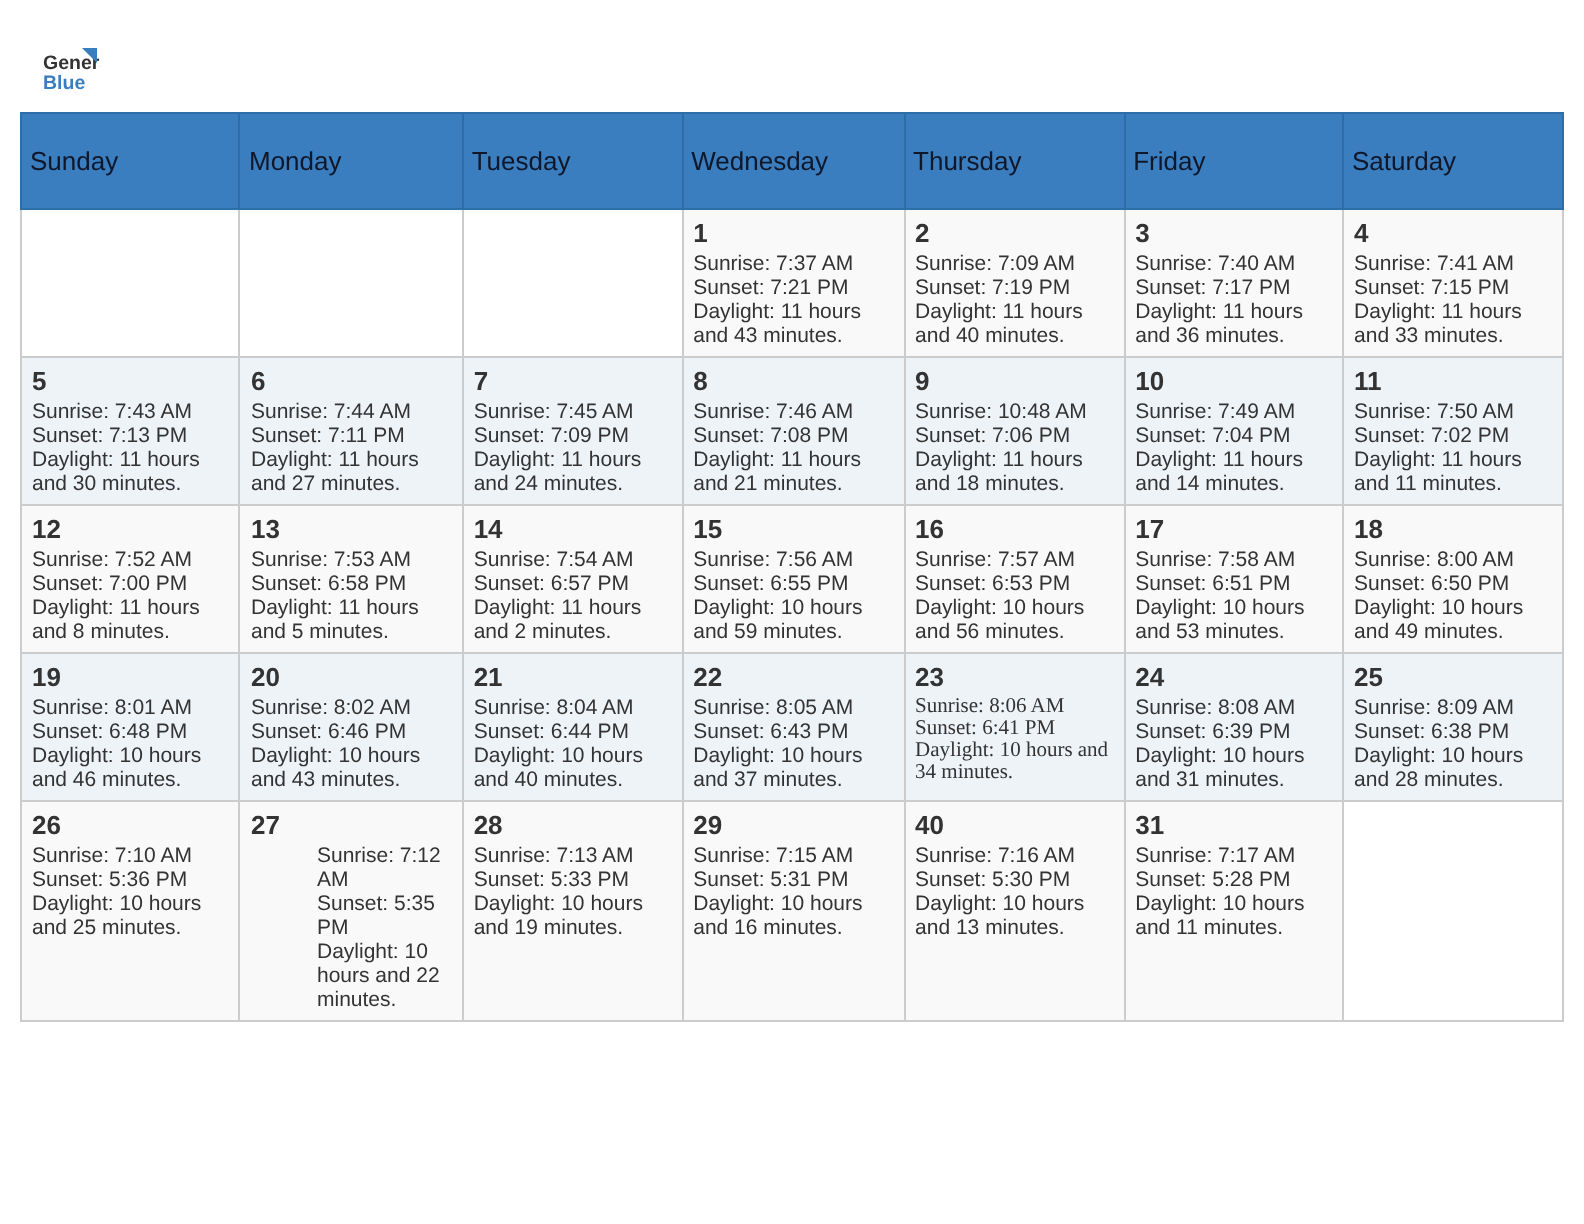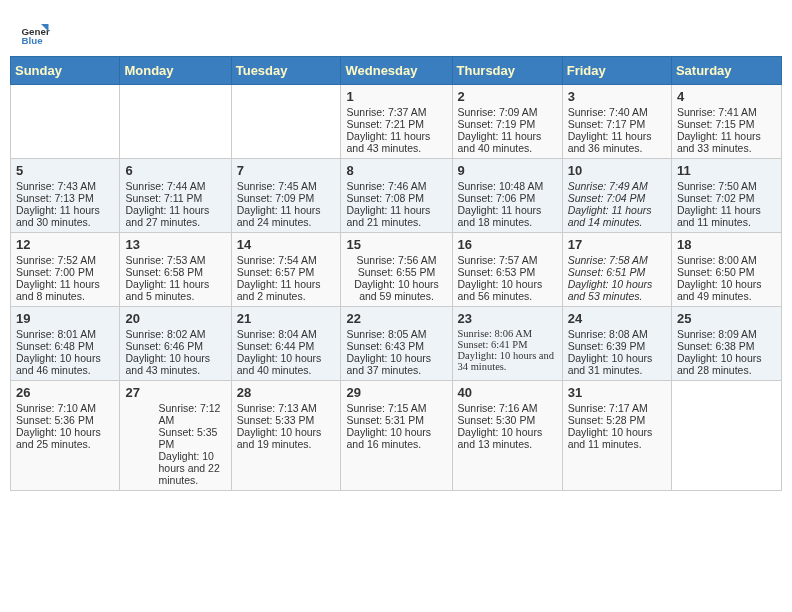--- a/index.html
+++ b/index.html
@@ -38,24 +38,24 @@
       font-size: 14px;
       color: #555;
     }
     .calendar {
       width: 100%;
       border-collapse: collapse;
       border: 1px solid #ccc;
     }
     .calendar th {
       background-color: #3a7ebf;
-      color: #fef9c3;
+      color: #0f172a;
       font-size: 13px;
-      font-weight: bold;
-      padding: 6px 4px;
+      font-weight: normal;
+      padding: 16px 4px;
       text-align: left;
       border: 1px solid #2d6da8;
     }
     .calendar td {
       vertical-align: top;
       border: 1px solid #ccc;
       padding: 4px 5px;
       width: 113px;
       min-height: 80px;
       font-size: 10.5px;
@@ -163,21 +163,21 @@
 Daylight: 11 hours and 21 minutes.</div>
         </td>
         <td>
           <span class="day-num">9</span>
           <div style="white-space: pre-line;">Sunrise: 10:48 AM
 Sunset: 7:06 PM
 Daylight: 11 hours and 18 minutes.</div>
         </td>
         <td>
           <span class="day-num">10</span>
-          <div style="white-space: pre-line; font-style: italic;">Sunrise: 7:49 AM
+          <div style="white-space: pre-line;">Sunrise: 7:49 AM
 Sunset: 7:04 PM
 Daylight: 11 hours and 14 minutes.</div>
         </td>
         <td>
           <span class="day-num">11</span>
           <div style="white-space: pre-line;">Sunrise: 7:50 AM
 Sunset: 7:02 PM
 Daylight: 11 hours and 11 minutes.</div>
         </td>
       </tr>
@@ -195,33 +195,33 @@
 Daylight: 11 hours and 5 minutes.</div>
         </td>
         <td>
           <span class="day-num">14</span>
           <div style="white-space: pre-line;">Sunrise: 7:54 AM
 Sunset: 6:57 PM
 Daylight: 11 hours and 2 minutes.</div>
         </td>
         <td>
           <span class="day-num">15</span>
-          <div style="white-space: pre-line; text-align: center;">Sunrise: 7:56 AM
+          <div style="white-space: pre-line;">Sunrise: 7:56 AM
 Sunset: 6:55 PM
 Daylight: 10 hours and 59 minutes.</div>
         </td>
         <td>
           <span class="day-num">16</span>
           <div style="white-space: pre-line;">Sunrise: 7:57 AM
 Sunset: 6:53 PM
 Daylight: 10 hours and 56 minutes.</div>
         </td>
         <td>
           <span class="day-num">17</span>
-          <div style="white-space: pre-line; font-style: italic;">Sunrise: 7:58 AM
+          <div style="white-space: pre-line;">Sunrise: 7:58 AM
 Sunset: 6:51 PM
 Daylight: 10 hours and 53 minutes.</div>
         </td>
         <td>
           <span class="day-num">18</span>
           <div style="white-space: pre-line;">Sunrise: 8:00 AM
 Sunset: 6:50 PM
 Daylight: 10 hours and 49 minutes.</div>
         </td>
       </tr>

